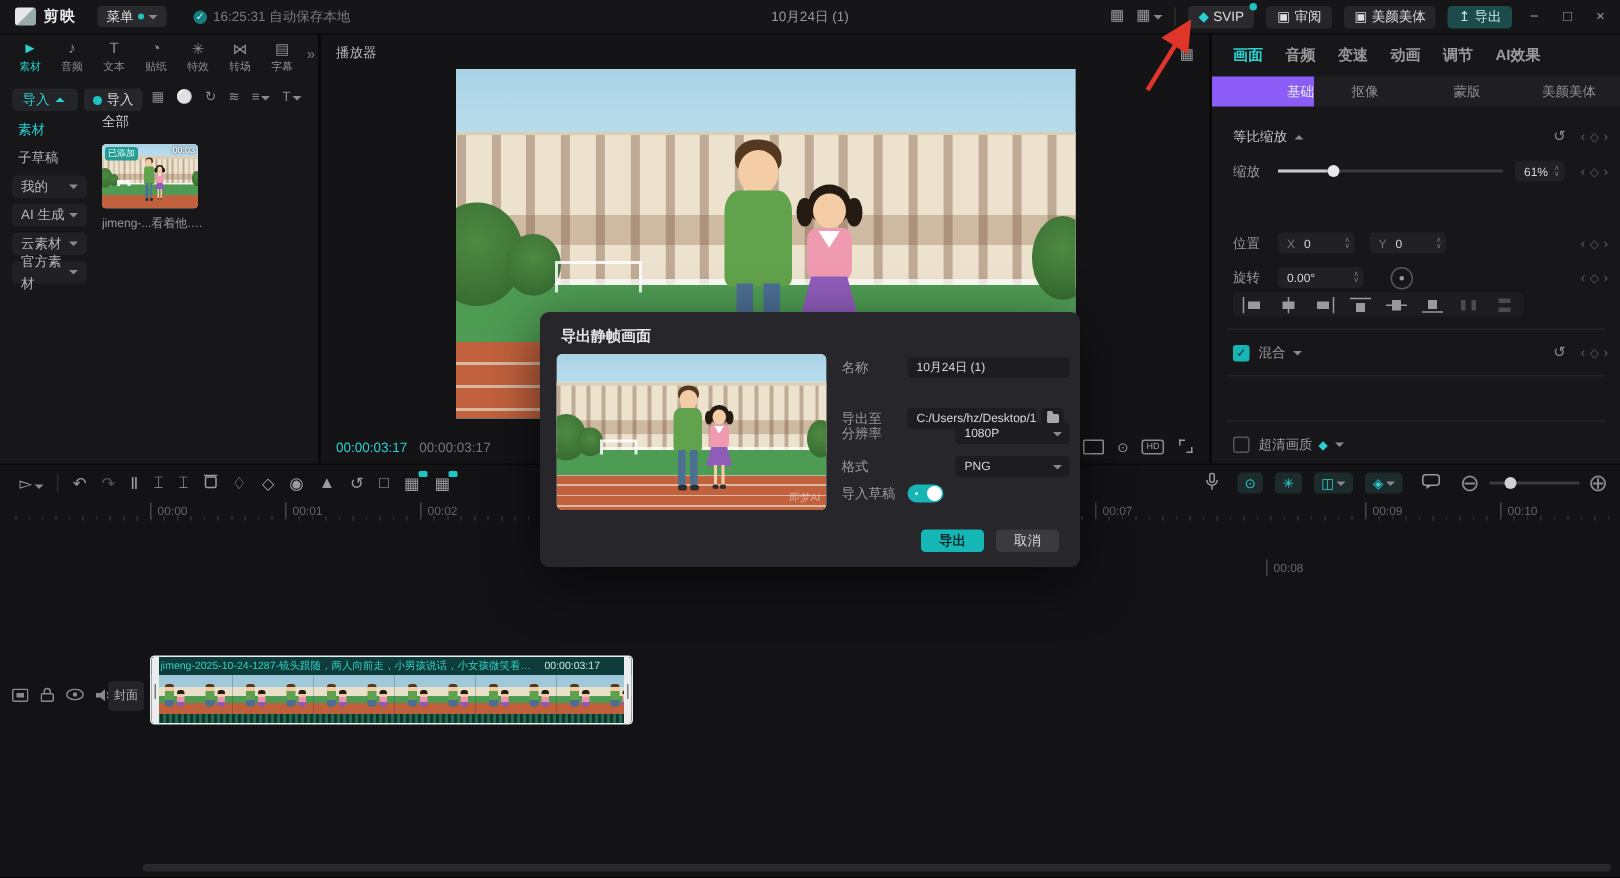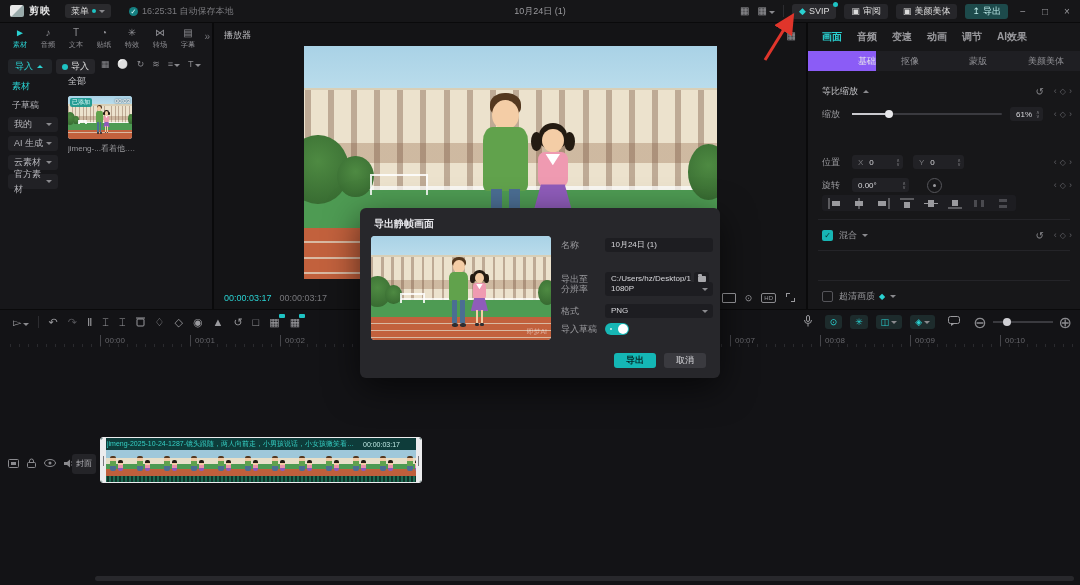--- a/index.html
+++ b/index.html
@@ -122,21 +122,21 @@
   .handleL:after,.handleR:after{content:"";position:absolute;left:2px;top:18px;width:1px;height:10px;background:#7a7a7e;}
   .hscroll{position:absolute;left:95px;right:6px;bottom:4px;height:5px;background:#28282c;border-radius:3px;}
   
   #dialog{position:absolute;left:360px;top:208px;width:360px;height:170px;background:#27272b;border-radius:6px;box-shadow:0 10px 34px rgba(0,0,0,.6);z-index:50;}
   .dlg-title{font-size:10px;font-weight:bold;color:#e4e4e8;padding:9px 0 0 14px;}
   .dlg-thumb{position:absolute;left:11px;top:28px;width:180px;height:104px;border-radius:4px;overflow:hidden;}
   .wmark{position:absolute;right:4px;bottom:3px;font-size:7px;color:rgba(255,255,255,.45);z-index:6;}
   .frow{position:absolute;left:201px;width:152px;height:14px;display:flex;align-items:center;}
   .flabel{font-size:9px;color:#9a9a9e;width:44px;flex:0 0 44px;}
   .ffield{flex:1;height:14px;background:#1d1d21;border-radius:3px;font-size:8px;color:#d8d8dc;line-height:14px;padding:0 6px;white-space:nowrap;overflow:hidden;box-sizing:border-box;}
-  .fselect{position:relative;}
+  .fselect{position:relative;margin-left:32px;}
   .fselect:after{content:"";position:absolute;right:5px;top:6px;border-left:3px solid transparent;border-right:3px solid transparent;border-top:3px solid #8a8a8e;}
   .folderbtn{flex:0 0 15px;height:14px;margin-left:3px;background:#1d1d21;border-radius:3px;display:flex;align-items:center;justify-content:center;}
   .folderbtn i{width:8px;height:6px;background:#a8a8ac;border-radius:1px;position:relative;}
   .folderbtn i:before{content:"";position:absolute;left:0;top:-2px;width:4px;height:2px;background:#a8a8ac;border-radius:1px 1px 0 0;}
   .dlg-btns{position:absolute;right:14px;bottom:10px;display:flex;gap:8px;}
   .btn{height:15px;border-radius:3px;font-size:9px;line-height:15px;padding:0 12px;}
   .btn.primary{background:#14b7b5;color:#04292a;font-weight:bold;}
   .btn.ghost{background:#3a3a3f;color:#d8d8dc;}
   
   .scene{position:absolute;inset:0;overflow:hidden;background:#bfe0ee;}
@@ -577,21 +577,21 @@
 
     <div class="ruler">
       <span class="rlab" style="left:100px;">00:00</span>
       <span class="rlab" style="left:190px;">00:01</span>
       <span class="rlab" style="left:280px;">00:02</span>
       <span class="rlab" style="left:370px;">00:03</span>
       <span class="rlab" style="left:460px;">00:04</span>
       <span class="rlab" style="left:550px;">00:05</span>
       <span class="rlab" style="left:640px;">00:06</span>
       <span class="rlab" style="left:730px;">00:07</span>
-      <span class="rlab" style="left:820px;">00:08</span>
+      <span class="rlab" style="left:844px;margin-top:38px;">00:08</span>
       <span class="rlab" style="left:910px;">00:09</span>
       <span class="rlab" style="left:1000px;">00:10</span>
     </div>
 
     <div class="trackhdr">
       <span><svg width="11" height="9">
             <rect x="0.5" y="0.5" width="10" height="8" rx="1" fill="none" stroke="#8a8a8e"></rect>
             <rect x="3" y="3" width="5" height="3" fill="#8a8a8e"></rect>
           </svg></span>
       <span><svg width="9" height="10">

